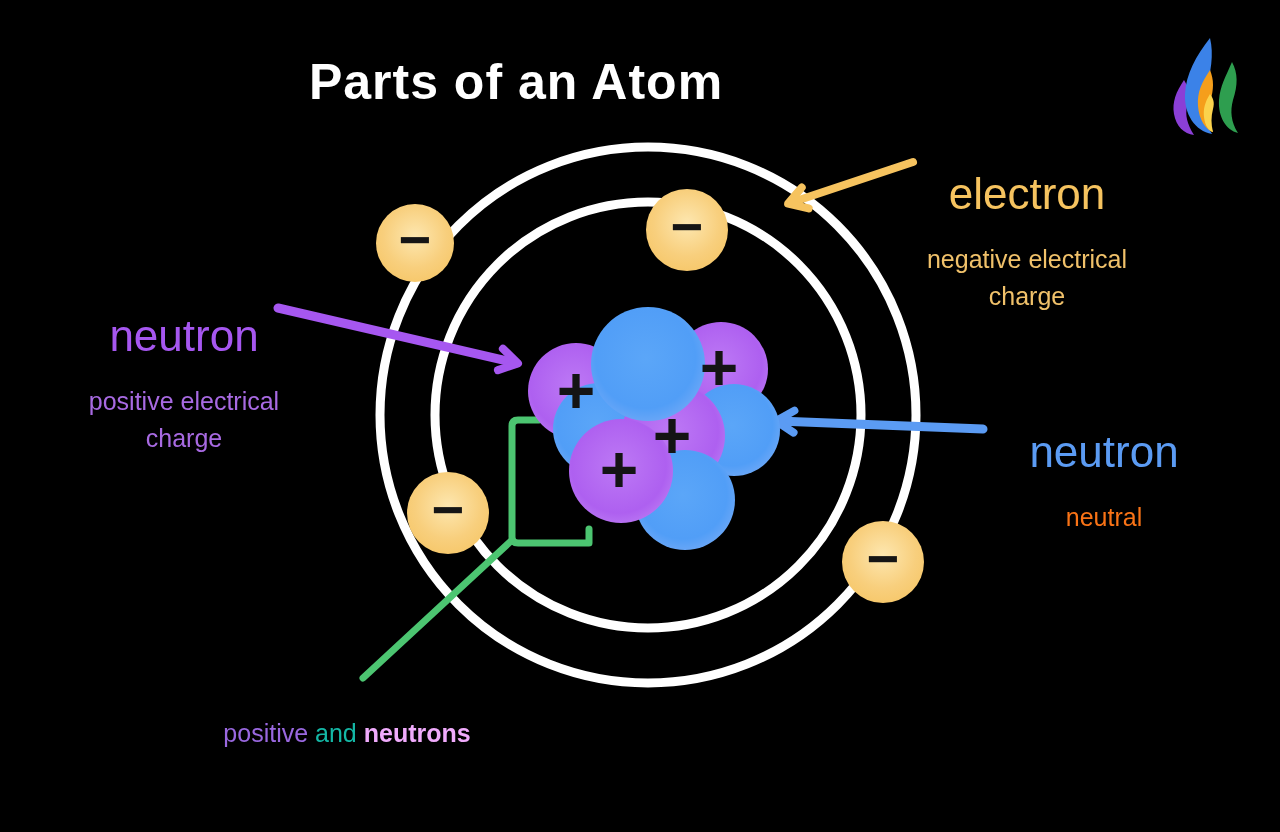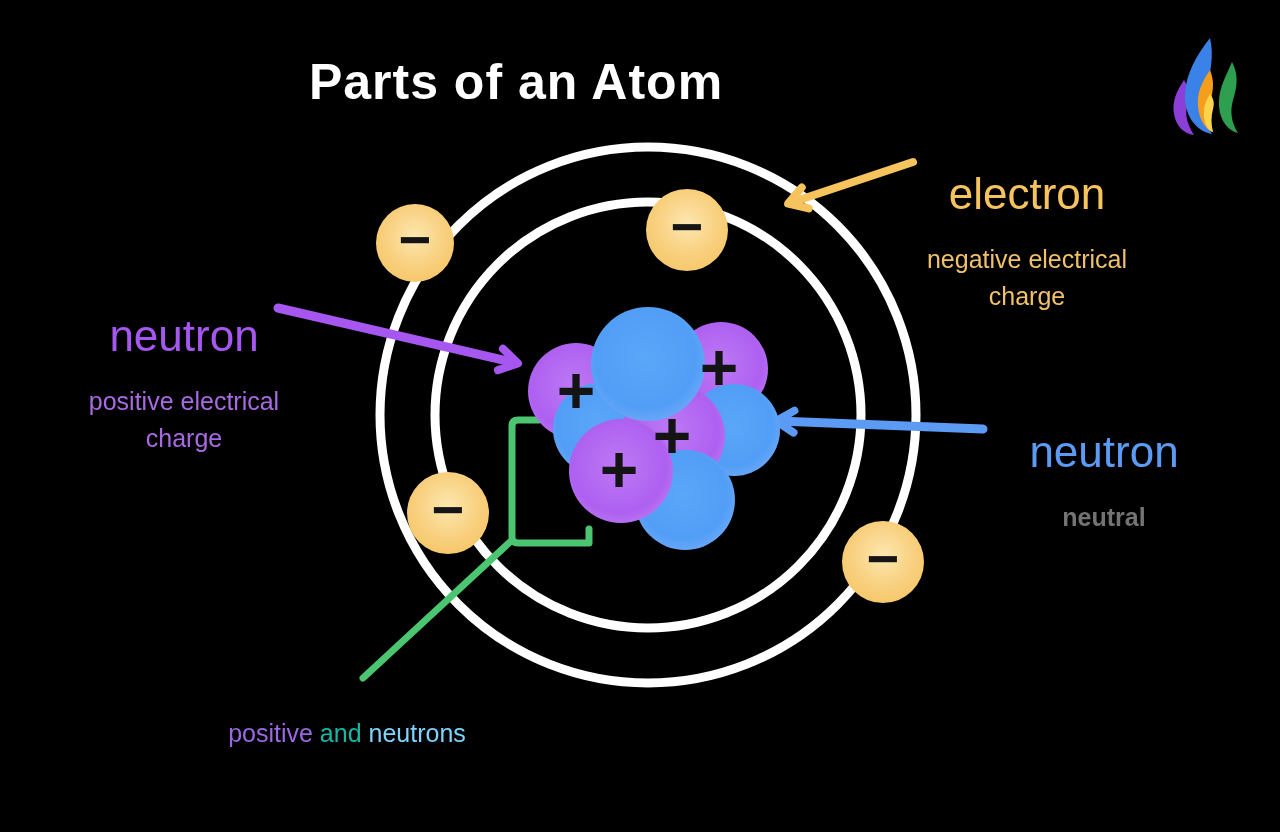--- a/index.html
+++ b/index.html
@@ -62,25 +62,25 @@
 
   
   .label{position:absolute;width:350px;text-align:center;z-index:5;}
   .label .big{font-size:44px;font-weight:400;line-height:1.1;margin-top:36px;}
   .label .sub{font-size:25px;font-weight:400;line-height:1.45;margin-top:23px;}
   .lab-electron{left:852px;top:134px;color:var(--c-yellow);}
   .lab-electron .sub{color:var(--c-yellow-sub);}
   .lab-proton{left:9px;top:276px;color:var(--c-purple);}
   .lab-proton .sub{color:var(--c-purple-sub);}
   .lab-neutron{left:929px;top:392px;color:var(--c-blue);}
-  .lab-neutron .sub{color:#737373;font-weight:bold;}
+  .lab-neutron .sub{color:#f97316;}
   .lab-nucleus{left:172px;top:692px;color:var(--c-green);}
   .seg-protons{color:#9a68e0;}
   .seg-and{color:#14b8a6;}
-  .seg-neutrons{color:#7dd3fc;}
+  .seg-neutrons{color:#f0abfc;font-weight:bold;}
 </style>
 </head>
 <body>
 
 <div class="canvas">
 
   <svg class="layer" width="1280" height="832" viewBox="0 0 1280 832">
     <defs>
       <marker id="chevY" viewBox="0 0 34 34" markerWidth="34" markerHeight="34" refX="24" refY="17" orient="auto" markerUnits="userSpaceOnUse">
         <path d="M8,6 L26,17 L8,28" fill="none" style="stroke:var(--c-yellow)" stroke-width="8" stroke-linecap="round" stroke-linejoin="round"></path>

